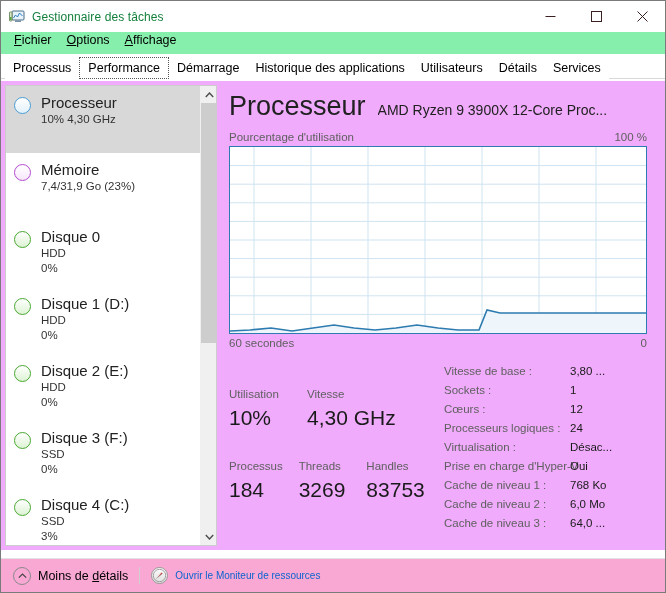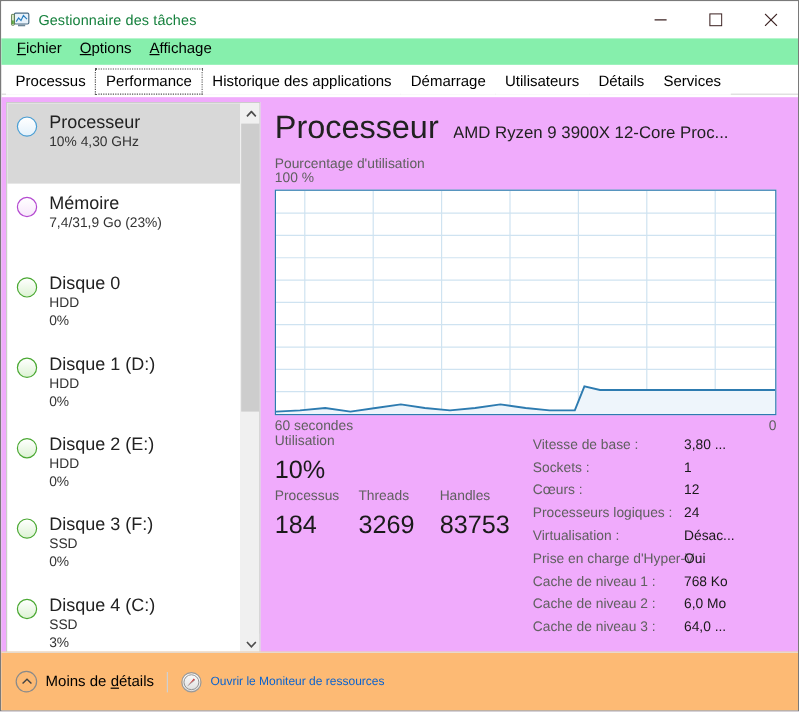--- a/index.html
+++ b/index.html
@@ -181,21 +181,20 @@
     font-size: 14px; color: #212121;
     margin-left: 12px; white-space: nowrap;
     overflow: hidden;
   }
 
   .graph-caption {
     display: flex; justify-content: space-between;
     font-size: 11.5px; color: #606060;
     margin-top: 9px; margin-bottom: 3px;
     padding-right: 14px;
-    flex-direction: column;
   }
   .graph-box {
     position: relative;
     width: 418px; height: 188px;
     border: 1px solid #2d7bb0;
     background: #ffffff;
     overflow: hidden;
   }
   .graph-box svg { display: block; }
 
@@ -205,21 +204,21 @@
     margin-top: 3px; width: 418px;
   }
 
   
   .stats {
     position: absolute; left: 0; top: 275px;
     width: 432px; display: flex;
   }
   .stats-left { width: 215px; flex: 0 0 auto; }
   .stat-row { display: flex; }
-  .stat-cell { display: flex; flex-direction: column; }
+  .stat-cell { display: flex; flex-direction: column; margin-top: 26px; }
   .stat-lbl {
     font-size: 11.5px; color: #606060;
     line-height: 17px; white-space: nowrap;
   }
   .stat-val {
     font-size: 21px; color: #1a1a1a;
     line-height: 29px; white-space: nowrap;
     font-weight: 400;
   }
   .c-util { width: 78px; }
@@ -239,25 +238,25 @@
     width: 126px; flex: 0 0 auto; white-space: nowrap;
   }
   .det-val {
     font-size: 11.5px; color: #1a1a1a;
     white-space: nowrap; overflow: hidden;
   }
 
   
   .statusbar {
     position: absolute; left: 0; bottom: 0;
-    width: 664px; height: 49px;
+    width: 664px; height: 34px;
     border-top: 1px solid #e2e2e2;
     display: flex; align-items: center;
     padding-left: 12px;
-    background: #fdba74;
+    background: #f9a8d4;
   }
   .less-details { display: flex; align-items: center; }
   .chev-circle {
     width: 18px; height: 18px; border-radius: 50%;
     border: 1px solid #8a8a8a;
     display: flex; align-items: center; justify-content: center;
     margin-right: 7px;
   }
   .sb-label { font-size: 12.5px; color: #000000; white-space: nowrap; }
   .sb-label u { text-decoration: underline; }
@@ -317,22 +316,22 @@
 
   <div class="menubar">
     <div class="menu-item"><u>F</u><span>ichier</span></div>
     <div class="menu-item"><u>O</u><span>ptions</span></div>
     <div class="menu-item"><u>A</u><span>ffichage</span></div>
   </div>
 
   <div class="tabstrip">
     <div class="tab">Processus</div>
     <div class="tab active">Performance</div>
+    <div class="tab">Démarrage</div>
     <div class="tab">Historique des applications</div>
-    <div class="tab">Démarrage</div>
     <div class="tab">Utilisateurs</div>
     <div class="tab">Détails</div>
     <div class="tab">Services</div>
   </div>
 
   <div class="content">
 
     <div class="sidebar">
       <div class="side-list">
 
@@ -457,20 +456,24 @@
       </div>
 
       <div class="stats">
 
         <div class="stats-left">
           <div class="stat-row">
             <div class="stat-cell c-util">
               <span class="stat-lbl">Utilisation</span>
               <span class="stat-val">10%</span>
             </div>
+            <div class="stat-cell c-speed">
+              <span class="stat-lbl">Vitesse</span>
+              <span class="stat-val">4,30 GHz</span>
+            </div>
           </div>
 
           <div class="stat-row">
             <div class="stat-cell c-proc">
               <span class="stat-lbl">Processus</span>
               <span class="stat-val">184</span>
             </div>
             <div class="stat-cell c-thr">
               <span class="stat-lbl">Threads</span>
               <span class="stat-val">3269</span>

